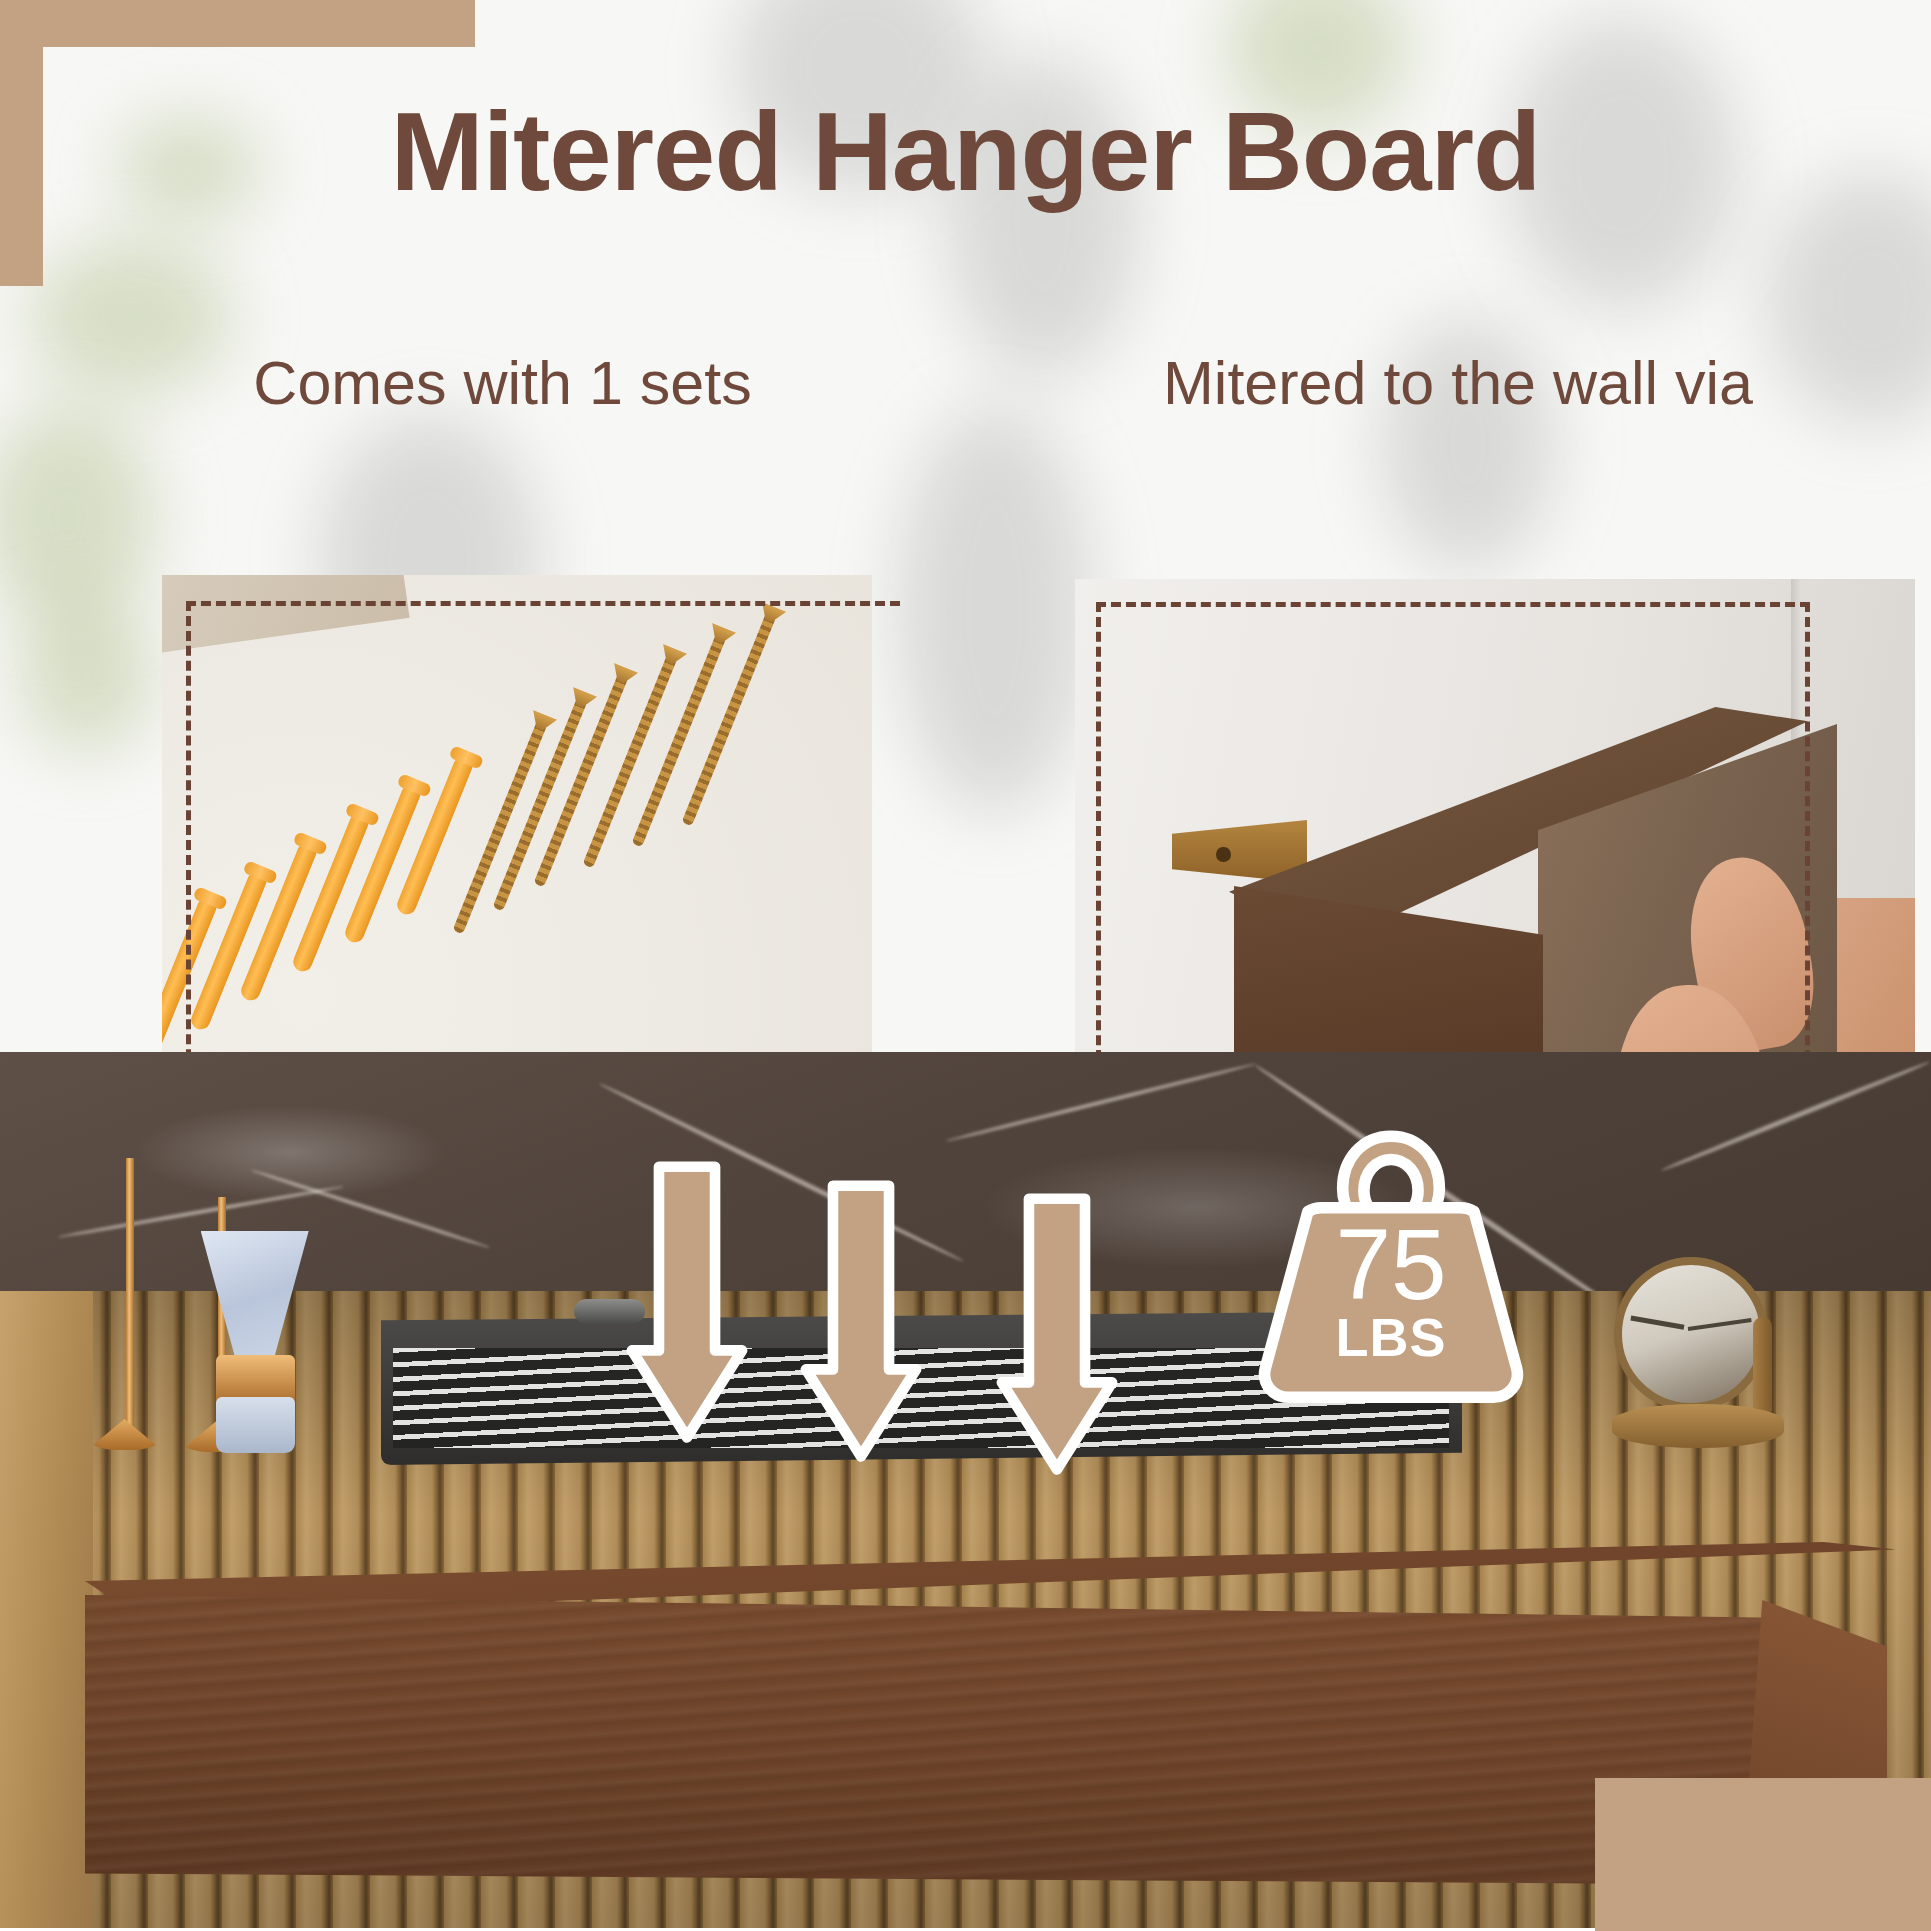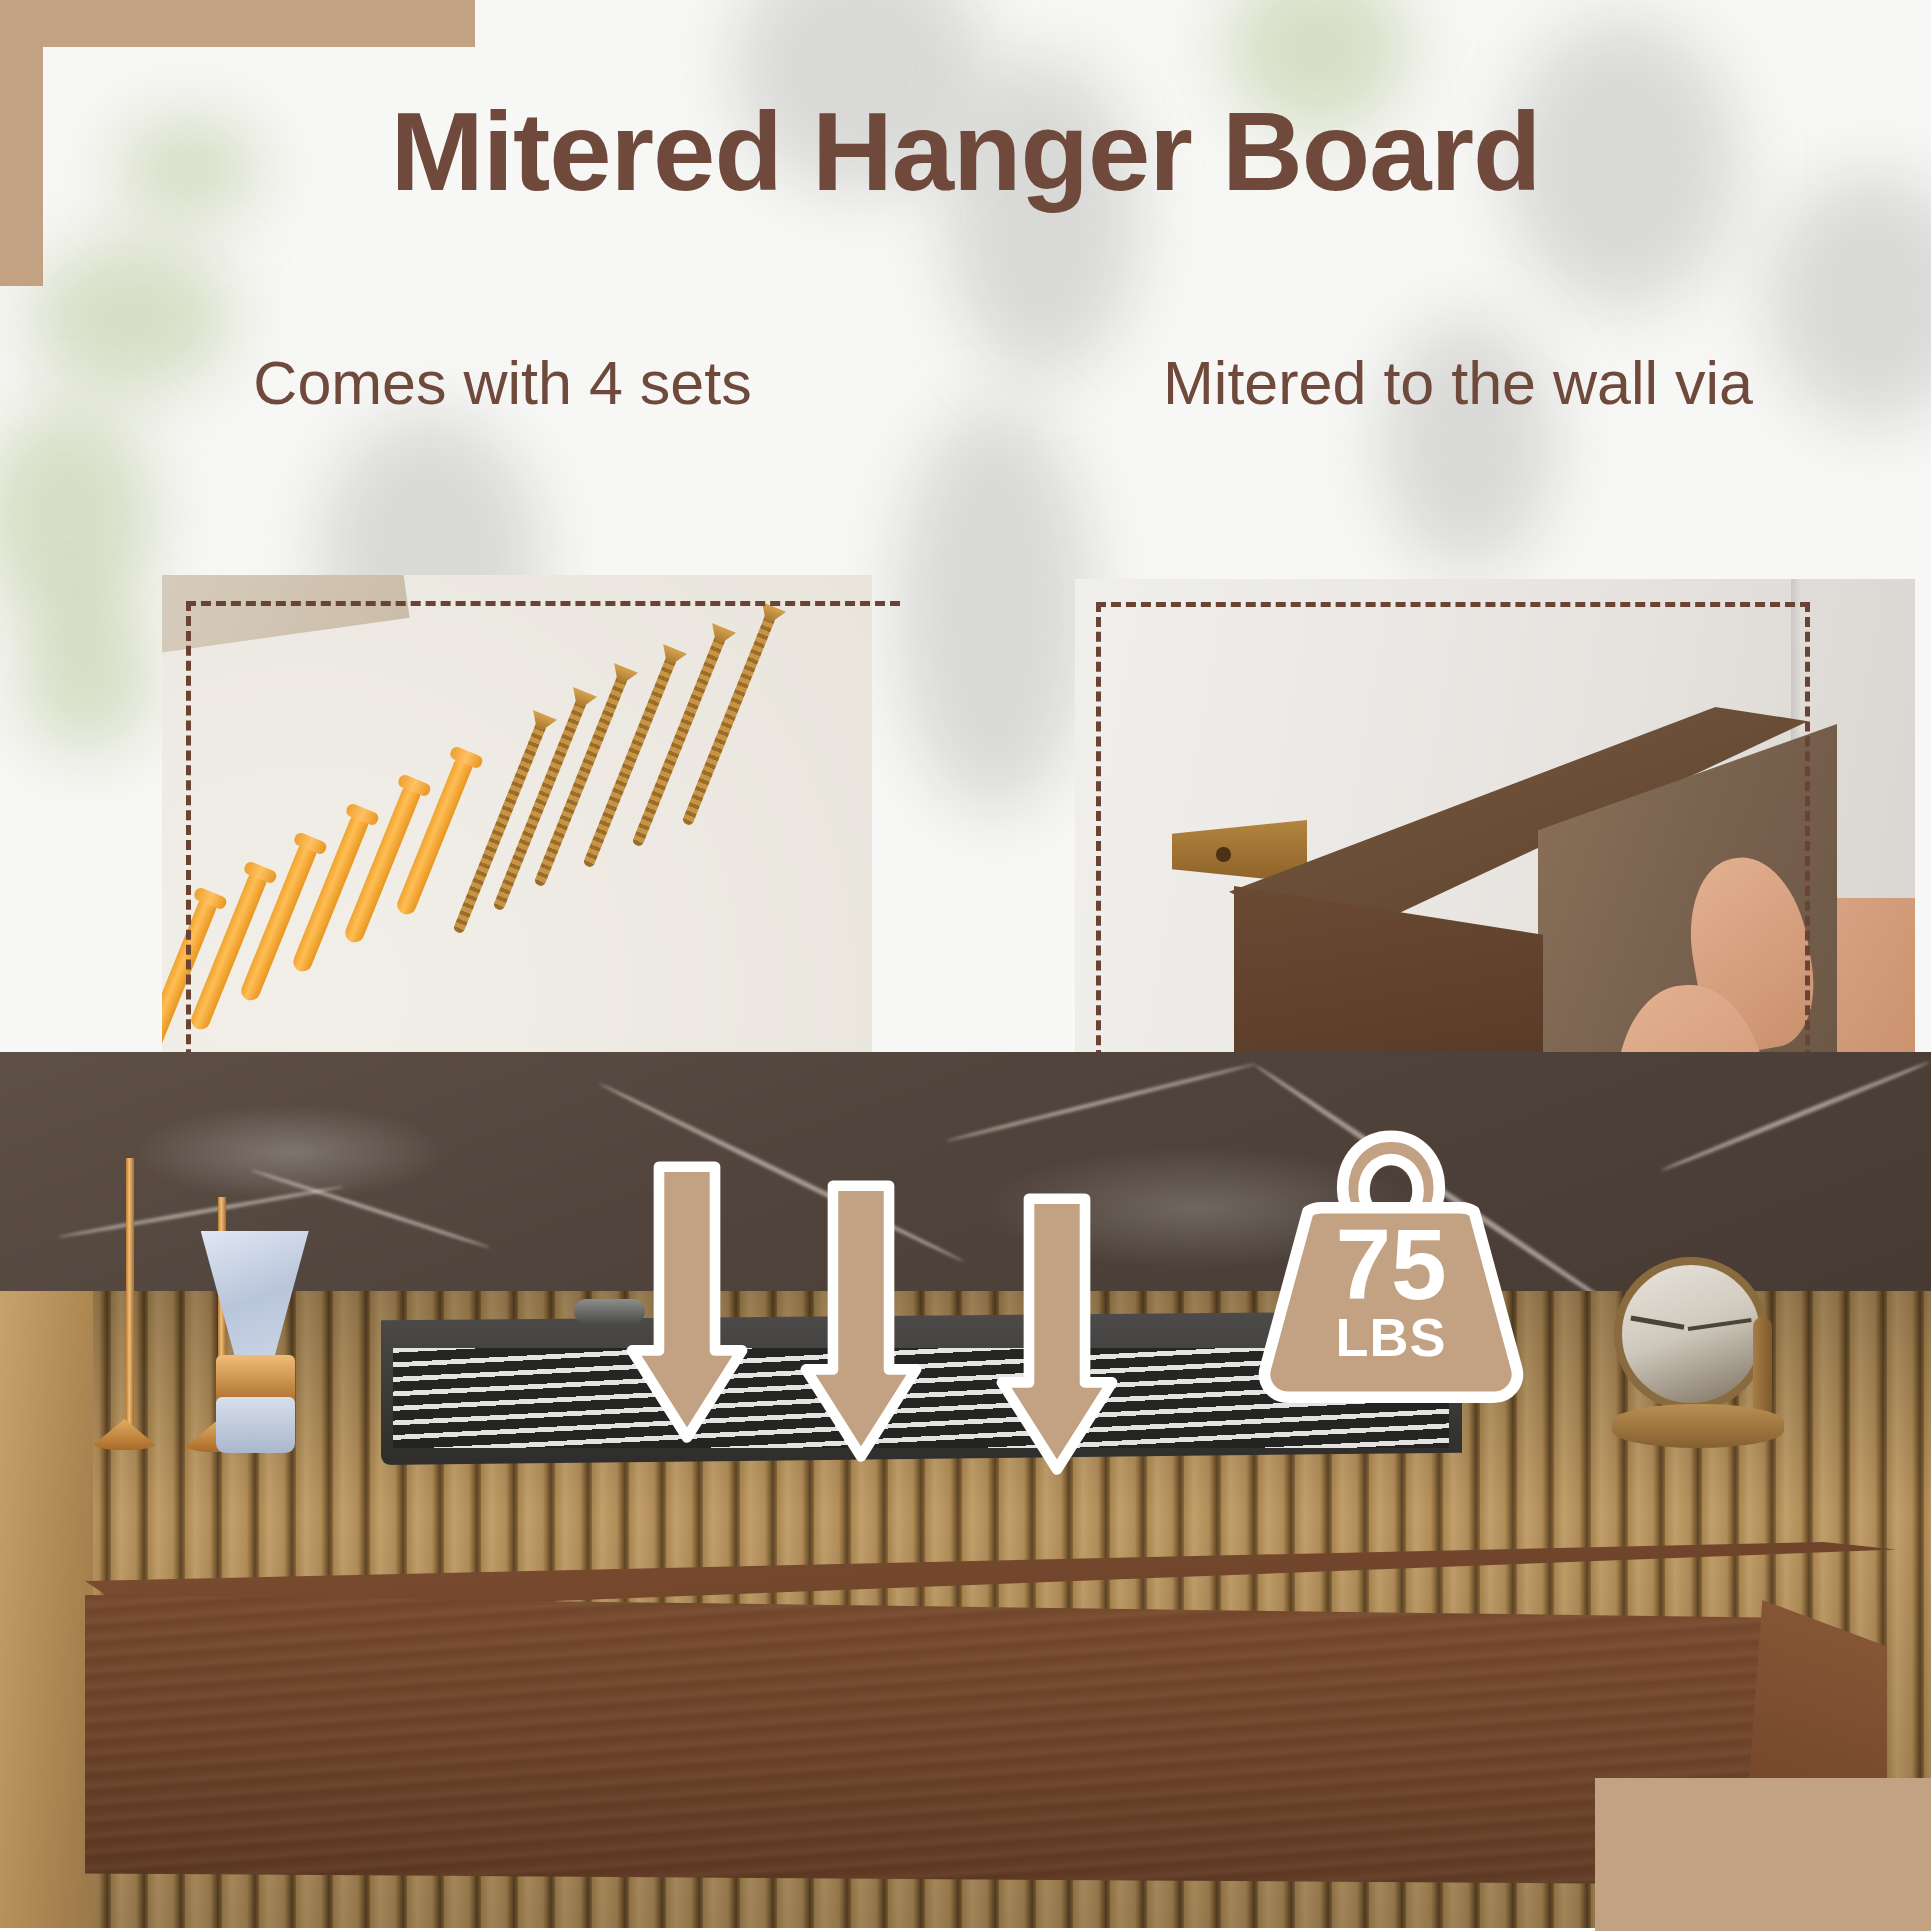--- a/index.html
+++ b/index.html
@@ -289,21 +289,21 @@
   .arrow svg{ display:block; }
 
   
   #weight-badge{ position:absolute; left:1246px; top:1115px; width:290px; height:290px; }
   #weight-badge svg{ position:absolute; inset:0; }
   #weight-badge .txt{
     position:absolute; left:0; top:0; width:290px; height:290px;
     display:flex; flex-direction:column; align-items:center; justify-content:center;
     padding-top:60px; color:#ffffff; line-height:.95;
   }
-  #weight-badge .num{ font-size:100px; font-weight:bold; }
+  #weight-badge .num{ font-size:100px; font-weight:normal; }
   #weight-badge .unit{ font-size:54px; font-weight:bold; letter-spacing:1px; }
 
   
   #corner-block-br{
     position:absolute; left:1595px; top:1778px; width:336px; height:153px;
     background:#c3a183;
   }
 </style>
 </head>
 <body>
@@ -322,21 +322,21 @@
   <div class="leaf s" style="left:898px; top:406px;  width:193px; height:406px;"></div>
   <div class="leaf s" style="left:1381px;top:319px;  width:174px; height:251px;"></div>
   <div class="leaf g" style="left:19.3px;  top:599px;  width:135px; height:154px;"></div>
 
   <div id="corner-accent-h"></div>
   <div id="corner-accent-v"></div>
 
   <h1 id="page-title">Mitered Hanger Board</h1>
 
   <div class="subtitle" id="subtitle-left">
-    <div>Comes with 4 sets</div>
+    <div>Comes with 1 sets</div>
   </div>
   <div class="subtitle" id="subtitle-right">
     <div>Mitered to the wall via</div>
   </div>
 </div>
 
 <div class="photo-card" id="photo-screws">
   <div class="paper"></div>
 
   <div class="anchor" style="left:39px;  top:323px; height:169px; transform:rotate(22deg);"></div>

